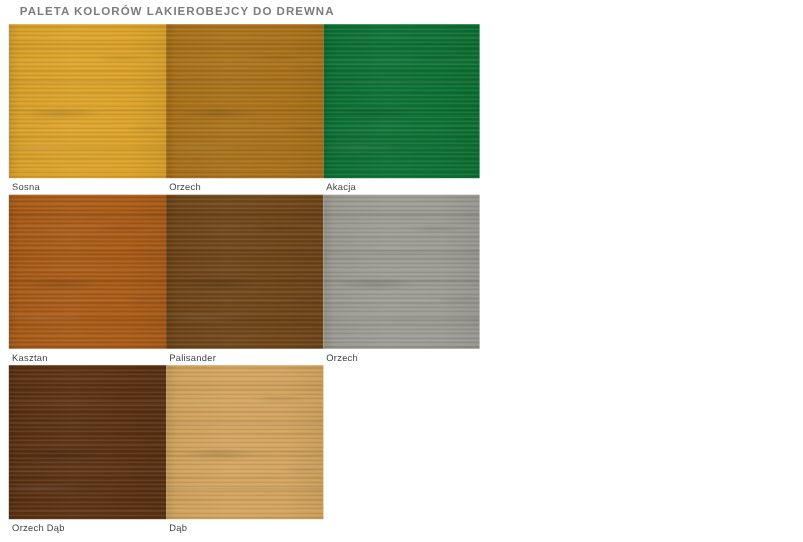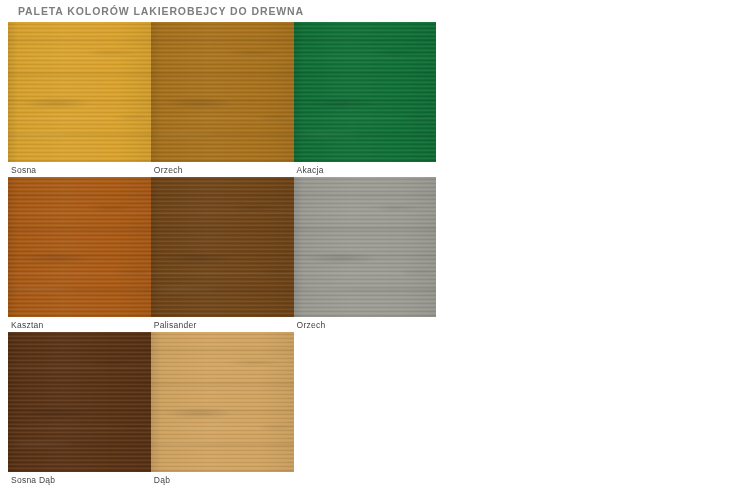--- a/index.html
+++ b/index.html
@@ -207,21 +207,21 @@
     </div>
 
     <div class="swatch-row">
       <div class="swatch-cell">
         <div class="swatch-chip" style="background-color: rgb(90, 49, 18);">
           <div class="grain-shade"></div>
           <div class="grain-bands"></div>
           <div class="grain-knots"></div>
           <div class="grain-lines"></div>
         </div>
-        <div class="swatch-label" style="color: rgb(68, 68, 68);">Sosna Dąb</div>
+        <div class="swatch-label" style="color: rgb(68, 68, 68);">Orzech Dąb</div>
       </div>
       <div class="swatch-cell">
         <div class="swatch-chip" style="background-color: rgb(210, 163, 94);">
           <div class="grain-shade"></div>
           <div class="grain-bands"></div>
           <div class="grain-knots"></div>
           <div class="grain-lines"></div>
         </div>
         <div class="swatch-label" style="color: rgb(68, 68, 68);">Dąb</div>
       </div>

